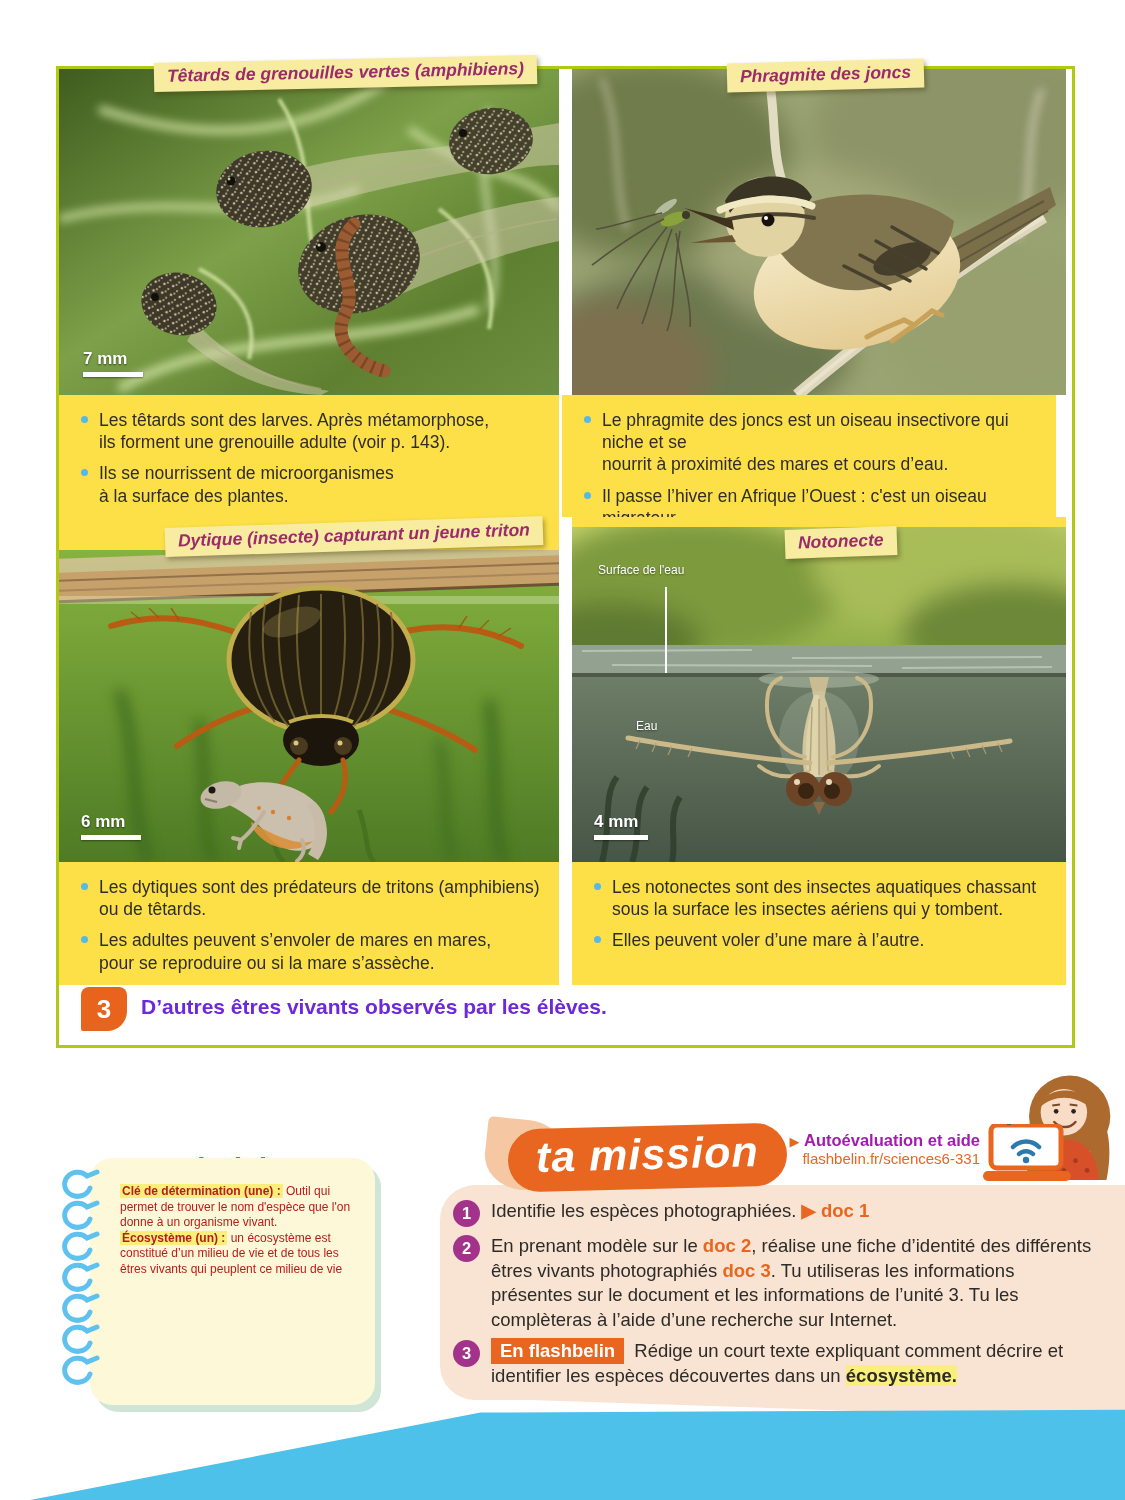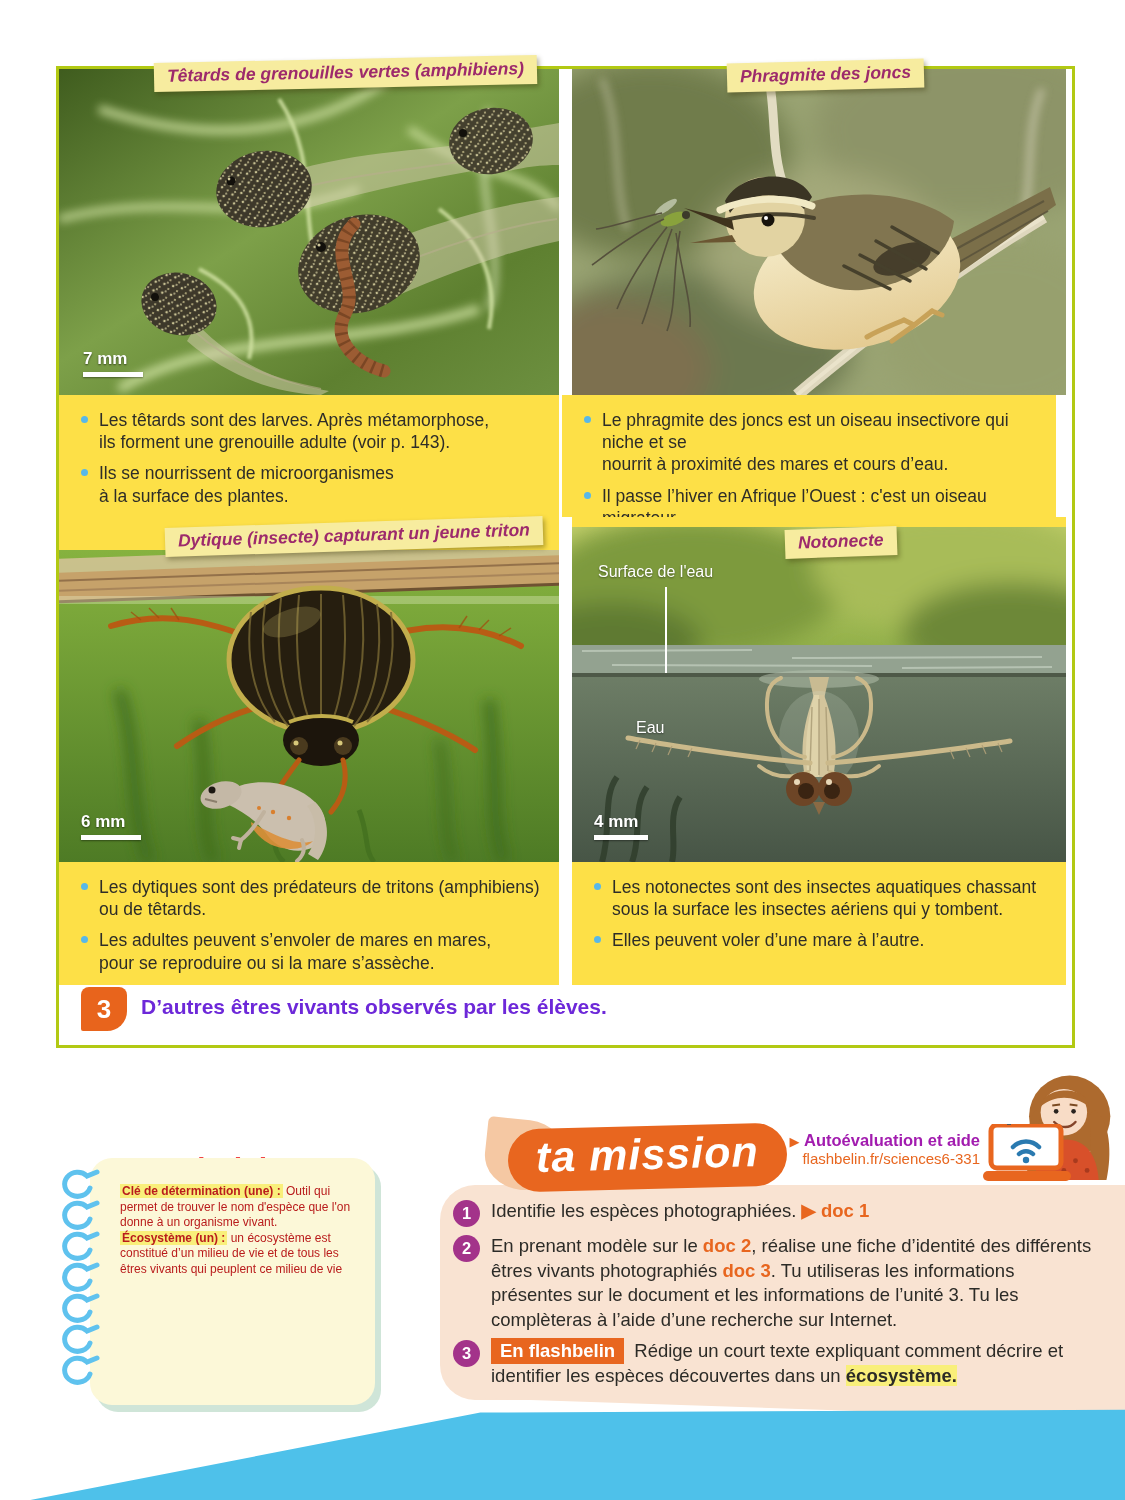--- a/index.html
+++ b/index.html
@@ -17,21 +17,21 @@
        font-weight:bold;font-size:17.5px;padding:3px 13px 5px;white-space:nowrap;
        box-shadow:2px 3px 5px rgba(60,55,10,.4);}
   .bullets{margin:0;padding:14px 16px 0 40px;list-style:none;}
   .bullets li{position:relative;margin-bottom:9px;white-space:pre-line;
               font-size:17.5px;line-height:1.27;color:#2e2d28;}
   .bullets li::before{content:"";position:absolute;left:-18px;top:7px;width:7px;height:7px;
               border-radius:50%;background:#58b8e8;}
   .scalebar{position:absolute;z-index:5;color:#fff;font-weight:bold;font-size:17px;
             text-shadow:0 1px 2px rgba(0,0,0,.55);}
   .scalebar .bar{width:60px;height:5px;background:#fff;margin-top:3px;box-shadow:0 1px 2px rgba(0,0,0,.4);}
-  .anno{position:absolute;z-index:5;color:#fff;font-size:16px;text-shadow:0 1px 2px rgba(0,0,0,.45);}
+  .anno{position:absolute;z-index:5;color:#fff;font-size:12px;text-shadow:0 1px 2px rgba(0,0,0,.45);}
   .anno-line{position:absolute;z-index:5;width:2px;background:#fff;}
   .docfoot{position:absolute;left:0;top:916px;width:1007px;height:54px;background:#fff;}
   .numbadge{position:absolute;left:22px;top:2px;width:46px;height:44px;background:#e8641c;
             border-radius:8px 8px 20px 2px;color:#fff;font-weight:bold;font-size:26px;
             display:flex;align-items:center;justify-content:center;}
   .doccaption{position:absolute;left:82px;top:10px;font-size:21px;font-weight:bold;color:#6d28d9;}
 
   
   .vocab-title{position:absolute;left:124px;top:1152px;font-size:30px;font-weight:bold;
                font-style:italic;color:#ef4444;}

